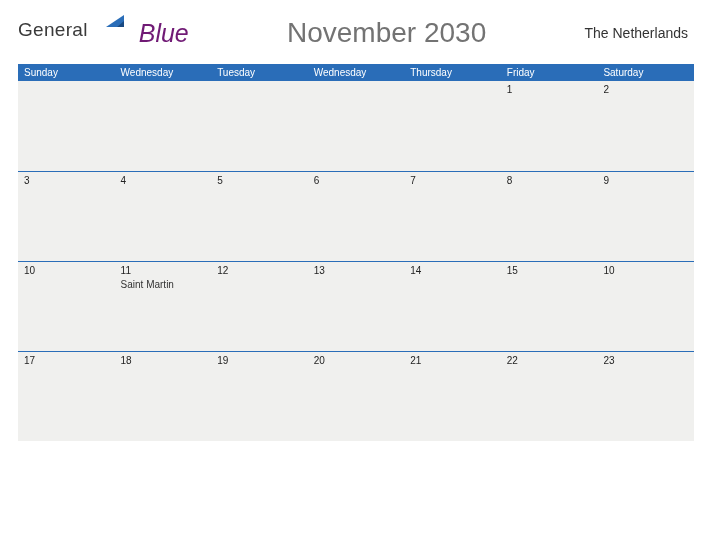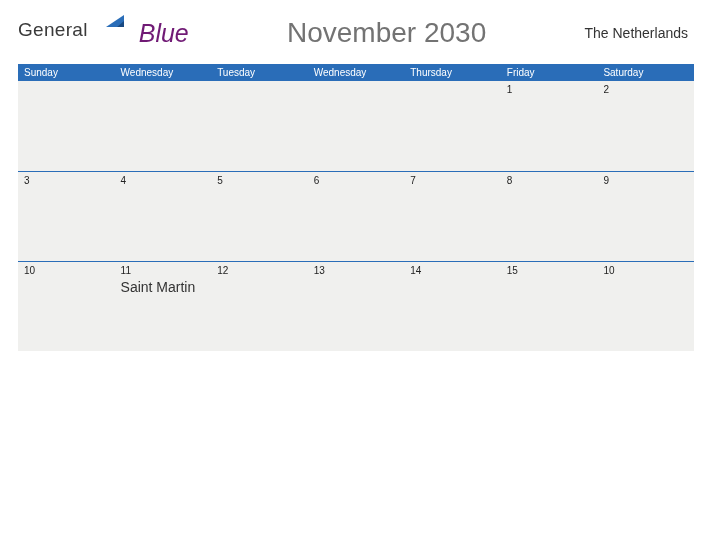--- a/index.html
+++ b/index.html
@@ -70,21 +70,21 @@
     height: 90px;
     vertical-align: top;
     font-size: 10px;
     color: #222;
     padding: 2px 6px;
     border-top: 1px solid #2a6db8;
     background: #f0f0ee;
   }
   table.cal tbody tr:first-child td { border-top: none; }
   .daynum { font-size: 10px; color: #222; line-height: 1.4; }
-  .event { font-size: 14px; color: #333; margin-top: 1px; }
+  .event { font-size: 10px; color: #333; margin-top: 1px; }
   td.blank { background: #fff; border-top-color: transparent; }
 </style>
 </head>
 <body>
 
 <div class="topbar">
   <div class="logo">
     <span class="gen">General</span>
     <span class="flag">
       <svg viewBox="0 0 18 12" width="18" height="12">
@@ -174,14 +174,37 @@
         <td>
           <div class="daynum">14</div>
         </td>
         <td>
           <div class="daynum">15</div>
         </td>
         <td>
           <div class="daynum">10</div>
         </td>
       </tr>
+      <tr>
+        <td>
+          <div class="daynum">17</div>
+        </td>
+        <td>
+          <div class="daynum">18</div>
+        </td>
+        <td>
+          <div class="daynum">19</div>
+        </td>
+        <td>
+          <div class="daynum">20</div>
+        </td>
+        <td>
+          <div class="daynum">21</div>
+        </td>
+        <td>
+          <div class="daynum">22</div>
+        </td>
+        <td>
+          <div class="daynum">23</div>
+        </td>
+      </tr>
     </tbody>
 </table>
 
 </body></html>

